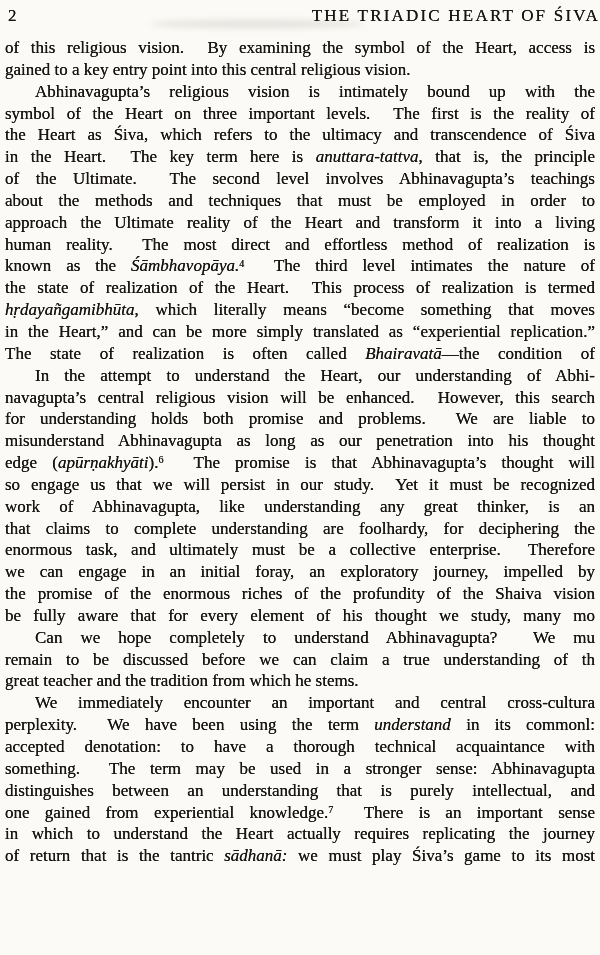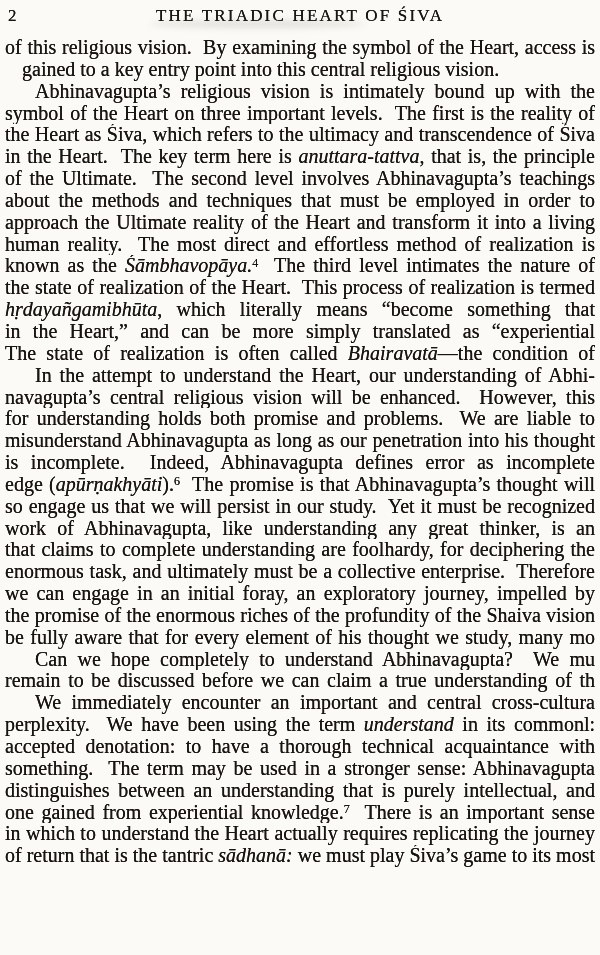--- a/index.html
+++ b/index.html
@@ -21,51 +21,51 @@
   .pagenum {
     position: absolute;
     left: 8px; top: 0;
     font-size: 17px;
     line-height: 22px;
     text-shadow: 0 0 0.5px currentColor;
   }
   .title {
     position: absolute;
     left: 0; right: 0; top: 0;
-    text-align: center;
+    text-align: right;
     font-size: 17px;
     line-height: 22px;
     letter-spacing: 2.2px;
     text-shadow: 0 0 0.6px currentColor;
   }
   .smudge {
     position: absolute;
     left: 150px; top: 20px;
     width: 215px; height: 8px;
     background: rgba(110,105,95,0.16);
     border-radius: 50%;
     filter: blur(3px);
   }
   .bodytext {
     position: absolute;
     top: 37px; left: 5px;
     width: 590px;
   }
   .line {
-    font-size: 20px;
+    font-size: 17px;
     line-height: 21.85px;
     height: 21.85px;
     white-space: nowrap; 
     white-space: normal;
     text-align: justify;
     text-align-last: justify;
     overflow: hidden;
     text-shadow: 0 0 0.45px currentColor;
   }
-  .line.pend { text-align-last: left; margin-left: 17px; }
+  .line.pend { text-align-last: left; }
   .line.ind  { padding-left: 30px; }
   .line i { font-style: italic; }
   .line sup {
     font-size: 0.6em;
     vertical-align: baseline;
     position: relative;
     top: -0.45em;
     line-height: 0;
   }
 </style>
@@ -91,31 +91,31 @@
       <div class="line">human reality.&nbsp; The most direct and effortless method of realization is</div>
       <div class="line">known as the <i>Śāmbhavopāya.</i><sup>4</sup>&nbsp; The third level intimates the nature of</div>
       <div class="line">the state of realization of the Heart.&nbsp; This process of realization is termed</div>
       <div class="line"><i>hṛdayañgamibhūta</i>, which literally means “become something that moves</div>
       <div class="line">in the Heart,” and can be more simply translated as “experiential replication.”</div>
       <div class="line">The state of realization is often called <i>Bhairavatā</i>—the condition of</div>
       <div class="line ind">In the attempt to understand the Heart, our understanding of Abhi-</div>
       <div class="line">navagupta’s central religious vision will be enhanced.&nbsp; However, this search</div>
       <div class="line">for understanding holds both promise and problems.&nbsp; We are liable to</div>
       <div class="line">misunderstand Abhinavagupta as long as our penetration into his thought</div>
-      <div class="line">is incomplete.&nbsp; Indeed, Abhinavagupta defines error as incomplete knowl-</div>
       <div class="line">edge (<i>apūrṇakhyāti</i>).<sup>6</sup>&nbsp; The promise is that Abhinavagupta’s thought will</div>
       <div class="line">so engage us that we will persist in our study.&nbsp; Yet it must be recognized</div>
       <div class="line">work of Abhinavagupta, like understanding any great thinker, is an</div>
       <div class="line">that claims to complete understanding are foolhardy, for deciphering the</div>
       <div class="line">enormous task, and ultimately must be a collective enterprise.&nbsp; Therefore</div>
       <div class="line">we can engage in an initial foray, an exploratory journey, impelled by</div>
       <div class="line">the promise of the enormous riches of the profundity of the Shaiva vision</div>
       <div class="line">be fully aware that for every element of his thought we study, many mo</div>
       <div class="line ind">Can we hope completely to understand Abhinavagupta?&nbsp; We mu</div>
       <div class="line">remain to be discussed before we can claim a true understanding of th</div>
+      <div class="line pend">great teacher and the tradition from which he stems.</div>
       <div class="line ind">We immediately encounter an important and central cross-cultura</div>
       <div class="line">perplexity.&nbsp; We have been using the term <i>understand</i> in its commonl:</div>
       <div class="line">accepted denotation: to have a thorough technical acquaintance with</div>
       <div class="line">something.&nbsp; The term may be used in a stronger sense: Abhinavagupta</div>
       <div class="line">distinguishes between an understanding that is purely intellectual, and</div>
       <div class="line">one gained from experiential knowledge.<sup>7</sup>&nbsp; There is an important sense</div>
       <div class="line">in which to understand the Heart actually requires replicating the journey</div>
       <div class="line">of return that is the tantric <i>sādhanā:</i> we must play Śiva’s game to its most</div>
     </div>
 </div>

